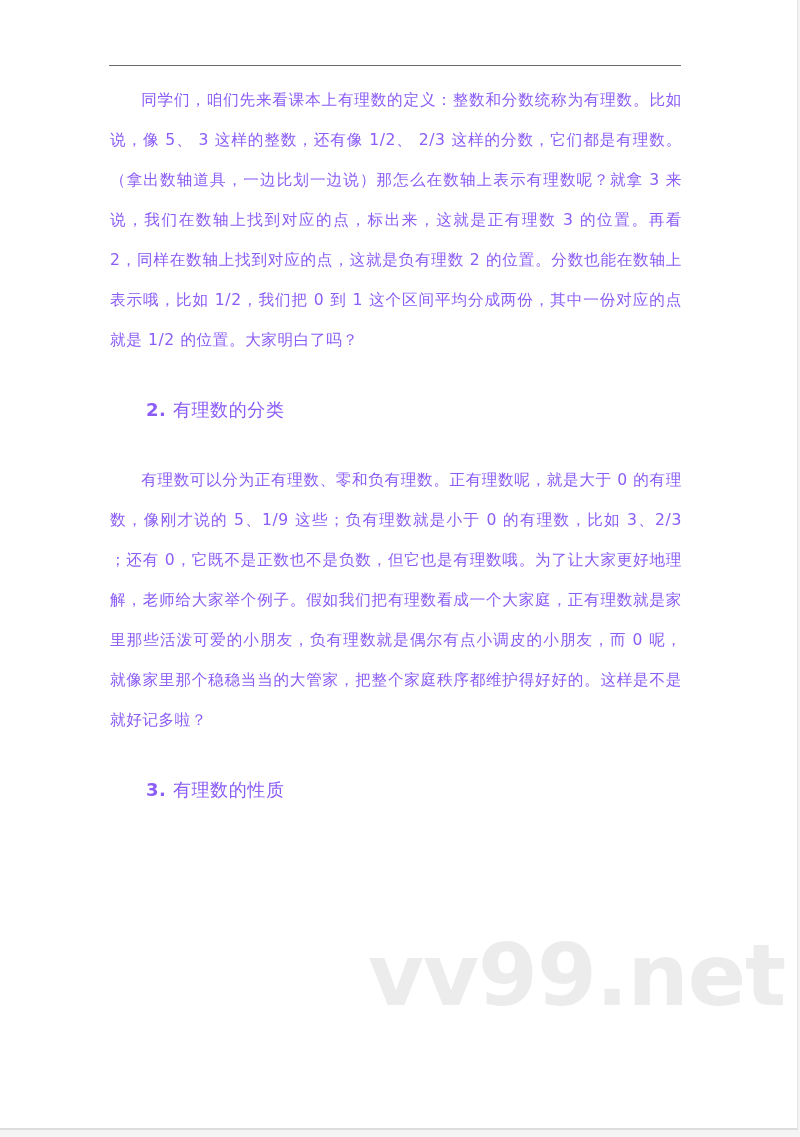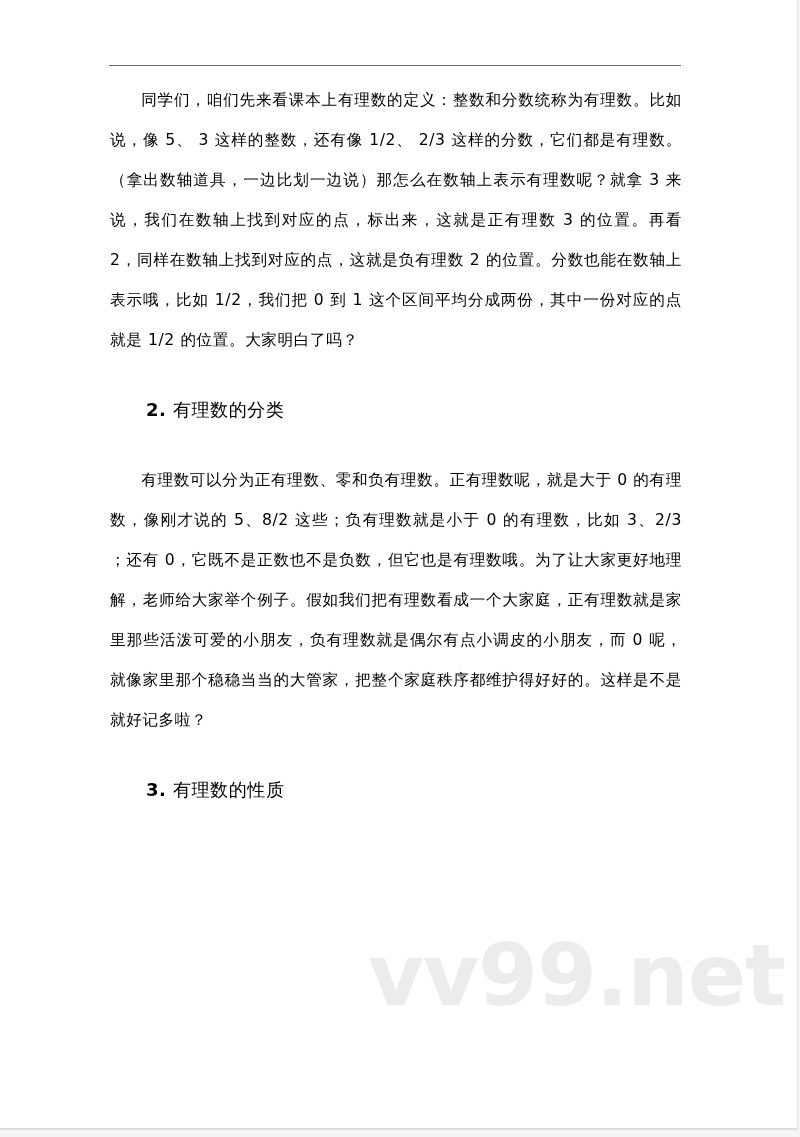--- a/index.html
+++ b/index.html
@@ -30,21 +30,21 @@
       top: 65px;
       width: 572px;
       height: 0;
       border-top: 1.5px solid #6a6a6a;
     }
     .content {
       position: absolute;
       left: 110px;
       top: 80px;
       width: 572px;
-      color: #000000;
+      color: #8b5cf6;
       font-size: 15.6px;
       line-height: 40px;
       letter-spacing: 0.6px;
     }
     .para {
       margin: 0;
       text-indent: 2em;
       text-align: justify;
     }
     .heading {
@@ -78,20 +78,20 @@
 
   <div class="watermark">vv99.net</div>
 
   <div class="content">
     <p class="para">同学们，咱们先来看课本上有理数的定义：整数和分数统称为有理数。比如说，像 5、 3 这样的整数，还有像 1/2、 2/3 这样的分数，它们都是有理数。（拿出数轴道具，一边比划一边说）那怎么在数轴上表示有理数呢？就拿 3 来说，我们在数轴上找到对应的点，标出来，这就是正有理数 3 的位置。再看 2，同样在数轴上找到对应的点，这就是负有理数 2 的位置。分数也能在数轴上表示哦，比如 1/2，我们把 0 到 1 这个区间平均分成两份，其中一份对应的点就是 1/2 的位置。大家明白了吗？</p>
 
     <div class="heading">
       <span class="heading-num">2.</span>
       <span>有理数的分类</span>
     </div>
-    <p class="para">有理数可以分为正有理数、零和负有理数。正有理数呢，就是大于 0 的有理数，像刚才说的 5、8/2 这些；负有理数就是小于 0 的有理数，比如 3、2/3 ；还有 0，它既不是正数也不是负数，但它也是有理数哦。为了让大家更好地理解，老师给大家举个例子。假如我们把有理数看成一个大家庭，正有理数就是家里那些活泼可爱的小朋友，负有理数就是偶尔有点小调皮的小朋友，而 0 呢，就像家里那个稳稳当当的大管家，把整个家庭秩序都维护得好好的。这样是不是就好记多啦？</p>
+    <p class="para">有理数可以分为正有理数、零和负有理数。正有理数呢，就是大于 0 的有理数，像刚才说的 5、1/9 这些；负有理数就是小于 0 的有理数，比如 3、2/3 ；还有 0，它既不是正数也不是负数，但它也是有理数哦。为了让大家更好地理解，老师给大家举个例子。假如我们把有理数看成一个大家庭，正有理数就是家里那些活泼可爱的小朋友，负有理数就是偶尔有点小调皮的小朋友，而 0 呢，就像家里那个稳稳当当的大管家，把整个家庭秩序都维护得好好的。这样是不是就好记多啦？</p>
 
     <div class="heading">
       <span class="heading-num">3.</span>
       <span>有理数的性质</span>
     </div>
   </div>
 </div>
 
 </body></html>

